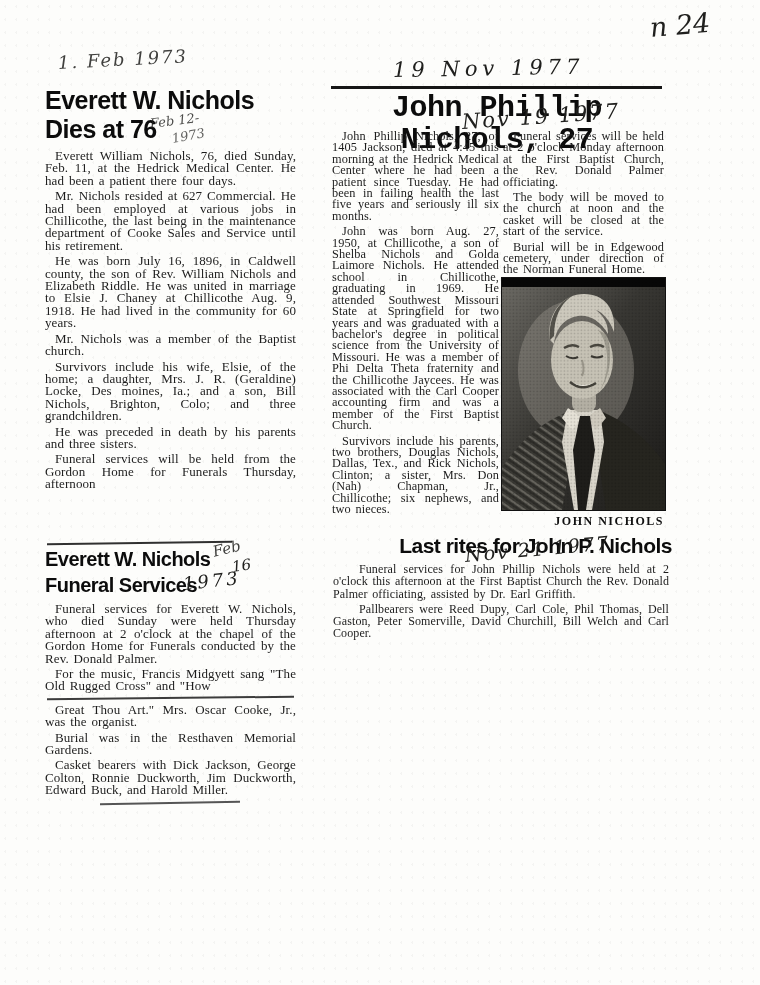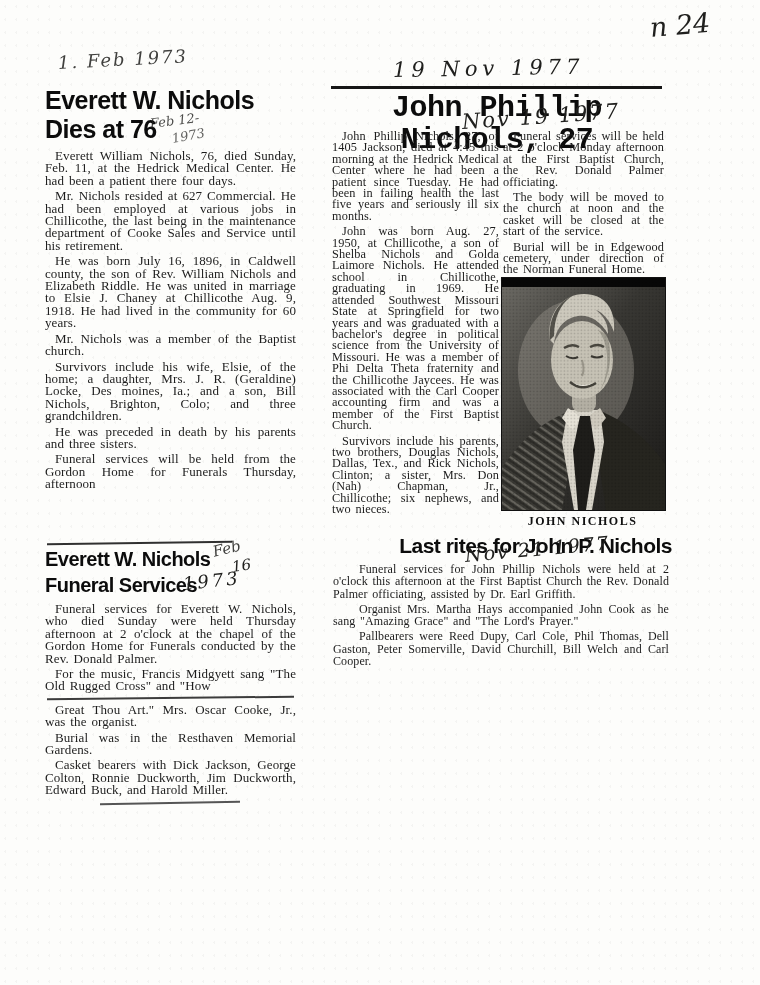--- a/index.html
+++ b/index.html
@@ -44,21 +44,21 @@
   .end-rule { height:2px; background:#555; width:140px; margin:5px 0 0 55px; transform:rotate(-1deg); }
   .pre-rule { height:2px; background:#303030; width:185px; margin:0 0 2px 2px; transform:rotate(-0.8deg); }
   
   .abs { position:absolute; }
   .left-col   { left:45px;  top:86px;  width:251px; }
   .left-col2  { left:45px;  top:542px; width:251px; }
   .main-head  { left:330px; top:92px;  width:334px; }
   .main-col1  { left:332px; top:131px; width:167px; }
   .main-col2  { left:503px; top:131px; width:161px; }
   .photo-box  { left:501px; top:277px; width:163px; height:232px; border:1px solid #111; background:#9a9890; }
-  .photo-cap  { left:501px; top:514px; width:163px; text-align:center;
+  .photo-cap  { left:501px; top:514px; width:163px; text-align:right;
                 font-weight:700; font-size:12px; letter-spacing:1.5px; color:#111; }
   .rites-blk  { left:330px; top:534px; width:342px; }
   .rites-blk p { text-indent:26px; font-size:12px; line-height:12.3px; margin:3px; }
 </style>
 </head>
 <body>
 
 <div class="page">
 
   <div class="hw" style="left:650px; top:12px; font-size:27px; transform:rotate(-5deg);">n 24</div>
@@ -175,19 +175,18 @@
       <path d="M71,105 q10,6 20,0 q-10,4 -20,0" fill="#efece3"></path>
 
       <rect x="0" y="0" width="163" height="232" fill="url(#dots)"></rect>
     </svg>
   </div>
   <div class="abs photo-cap">JOHN NICHOLS</div>
 
   <div class="abs rites-blk newsbody">
     <h2 class="hl hl-rites">Last rites for John P. Nichols</h2>
     <p>Funeral services for John Phillip Nichols were held at 2 o'clock this afternoon at the First Baptist Church the Rev. Donald Palmer officiating, assisted by Dr. Earl Griffith.</p>
-    <p>Organist Mrs. Martha Hays accompanied John Cook as he sang "Amazing Grace" and "The Lord's Prayer."</p>
     <p>Pallbearers were Reed Dupy, Carl Cole, Phil Thomas, Dell Gaston, Peter Somerville, David Churchill, Bill Welch and Carl Cooper.</p>
   </div>
 
   <div class="hw" style="left:465px; top:544px; font-size:19px; letter-spacing:2px; transform:rotate(-5deg);">Nov 21 1977</div>
 
 </div>
 
 </body></html>

